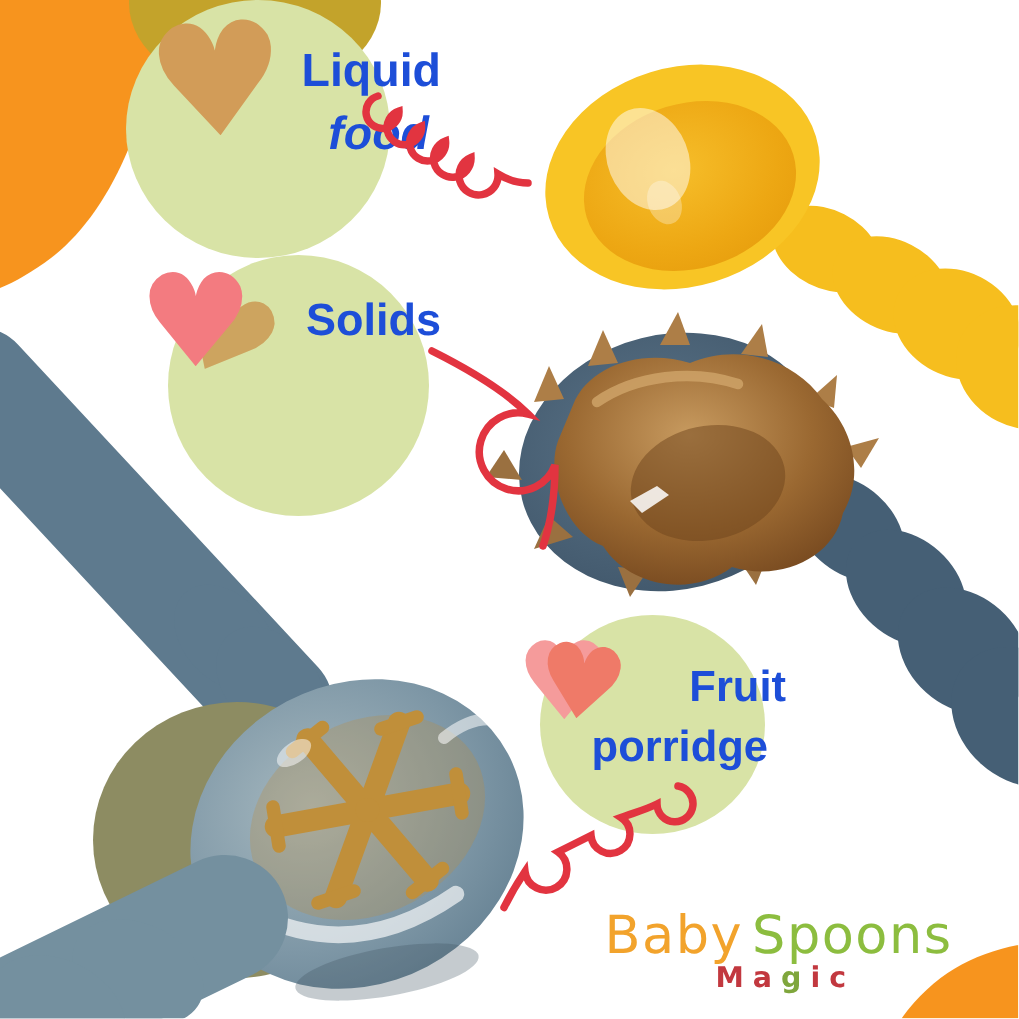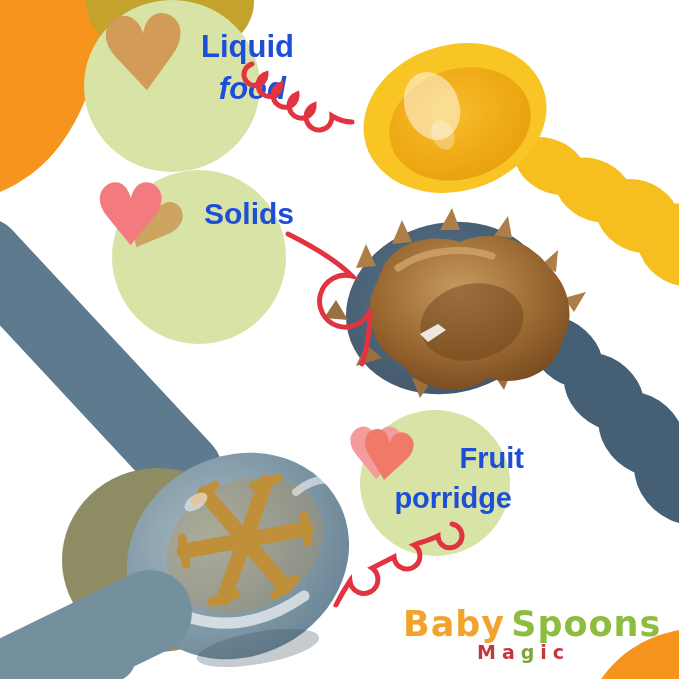--- a/index.html
+++ b/index.html
@@ -29,21 +29,21 @@
   .heart{position:absolute;z-index:4;line-height:1;font-family:"DejaVu Sans",sans-serif;
          font-weight:700;user-select:none;}
   .h1a{left:98px;top:2px;font-size:104px;color:#D29C58;transform:rotate(-4deg);}
   .h2b{left:114px;top:184px;font-size:78px;color:#CDA45F;transform:rotate(28deg);}
   .h2a{left:92px;top:172px;font-size:86px;color:#F37B80;}
   .h3b{left:344px;top:418px;font-size:72px;color:#F59B9B;}
   .h3a{left:357px;top:423px;font-size:68px;color:#EF7A68;transform:rotate(8deg);}
 
   
   .logo{position:absolute;left:403px;top:604px;z-index:4;font-family:"DejaVu Sans",sans-serif;}
-  .logo-line1{font-size:35px;font-weight:700;letter-spacing:1px;white-space:nowrap;}
+  .logo-line1{font-size:35px;font-weight:400;letter-spacing:1px;white-space:nowrap;}
   .logo-baby{color:#F2A32C;}
   .logo-spoons{color:#8CBD3F;margin-left:6px;}
   .logo-line2{font-size:19px;font-weight:700;letter-spacing:6px;color:#C2383F;
               margin:-3px 0 0 74px;white-space:nowrap;}
   .logo-line2 .g{color:#7FA63C;}
 
   .scene{z-index:1;}
   .doodles{z-index:5;pointer-events:none;}
 </style>
 </head>

